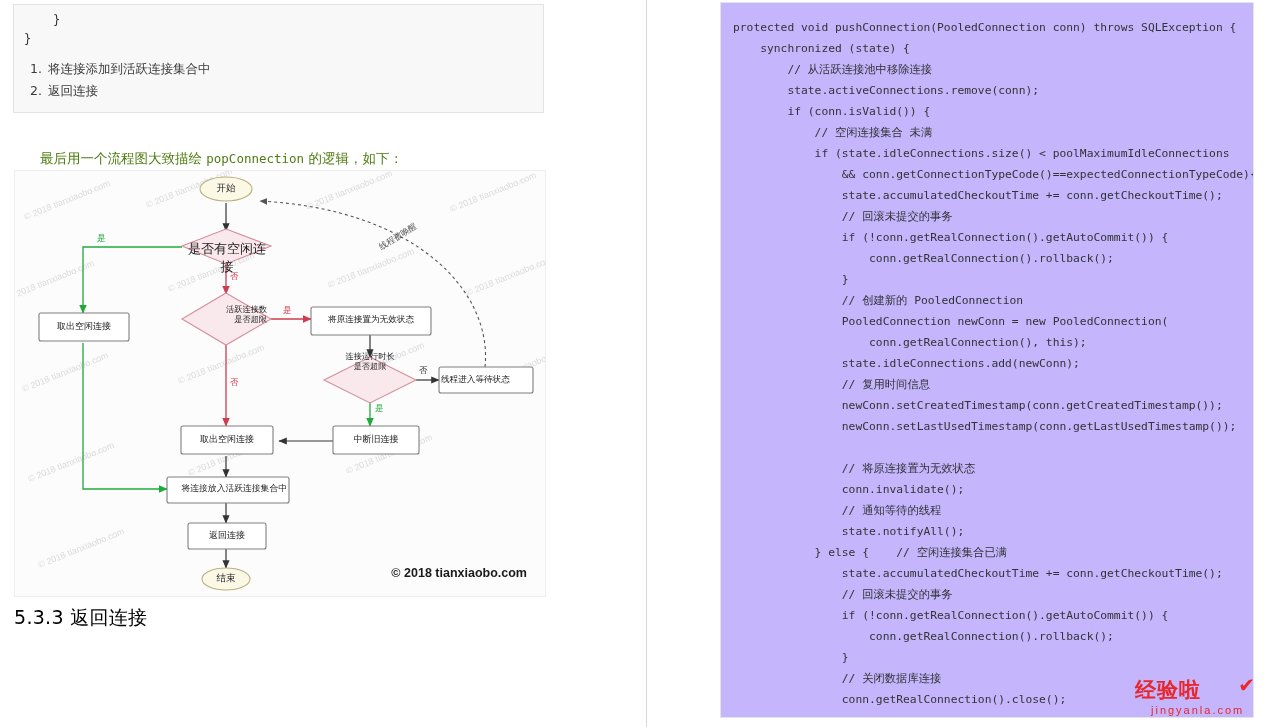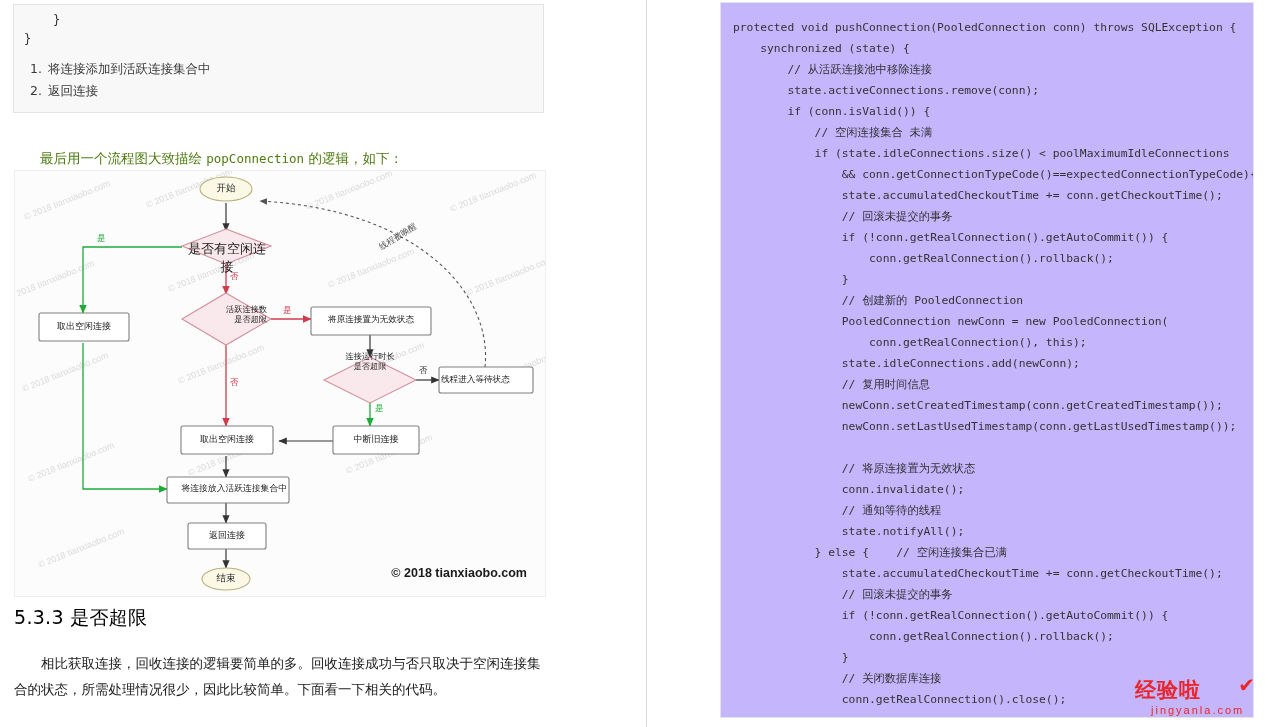--- a/index.html
+++ b/index.html
@@ -295,23 +295,22 @@
       <div style="position:absolute;left:215px;top:100px;font-size:8.5px;color:#cf3c4f;font-family:'DejaVu Sans',sans-serif;">否</div>
       <div style="position:absolute;left:215px;top:206px;font-size:8.5px;color:#cf3c4f;font-family:'DejaVu Sans',sans-serif;">否</div>
       <div style="position:absolute;left:268px;top:134px;font-size:8.5px;color:#cf3c4f;font-family:'DejaVu Sans',sans-serif;">是</div>
       <div style="position:absolute;left:404px;top:194px;font-size:8.5px;color:#333;font-family:'DejaVu Sans',sans-serif;">否</div>
       <div style="position:absolute;left:360px;top:232px;font-size:8.5px;color:#1faa3a;font-family:'DejaVu Sans',sans-serif;">是</div>
       <div style="position:absolute;left:362px;top:60px;font-size:8.5px;color:#555;transform:rotate(-32deg);font-family:'DejaVu Sans',sans-serif;">线程被唤醒</div>
 
       <div class="copyright">© 2018 tianxiaobo.com</div>
     </div>
 
-    <div class="heading">5.3.3 是否超限</div>
-
-    <div class="para para-body">相比获取连接，回收连接的逻辑要简单的多。回收连接成功与否只取决于空闲连接集合的状态，所需处理情况很少，因此比较简单。下面看一下相关的代码。</div>
+    <div class="heading">5.3.3 返回连接</div>
+
   </div>
 
   <div class="right">
     <div class="codeblock">protected void pushConnection(PooledConnection conn) throws SQLException {
     synchronized (state) {
         // 从活跃连接池中移除连接
         state.activeConnections.remove(conn);
         if (conn.isValid()) {
             // 空闲连接集合 未满
             if (state.idleConnections.size() &lt; poolMaximumIdleConnections

